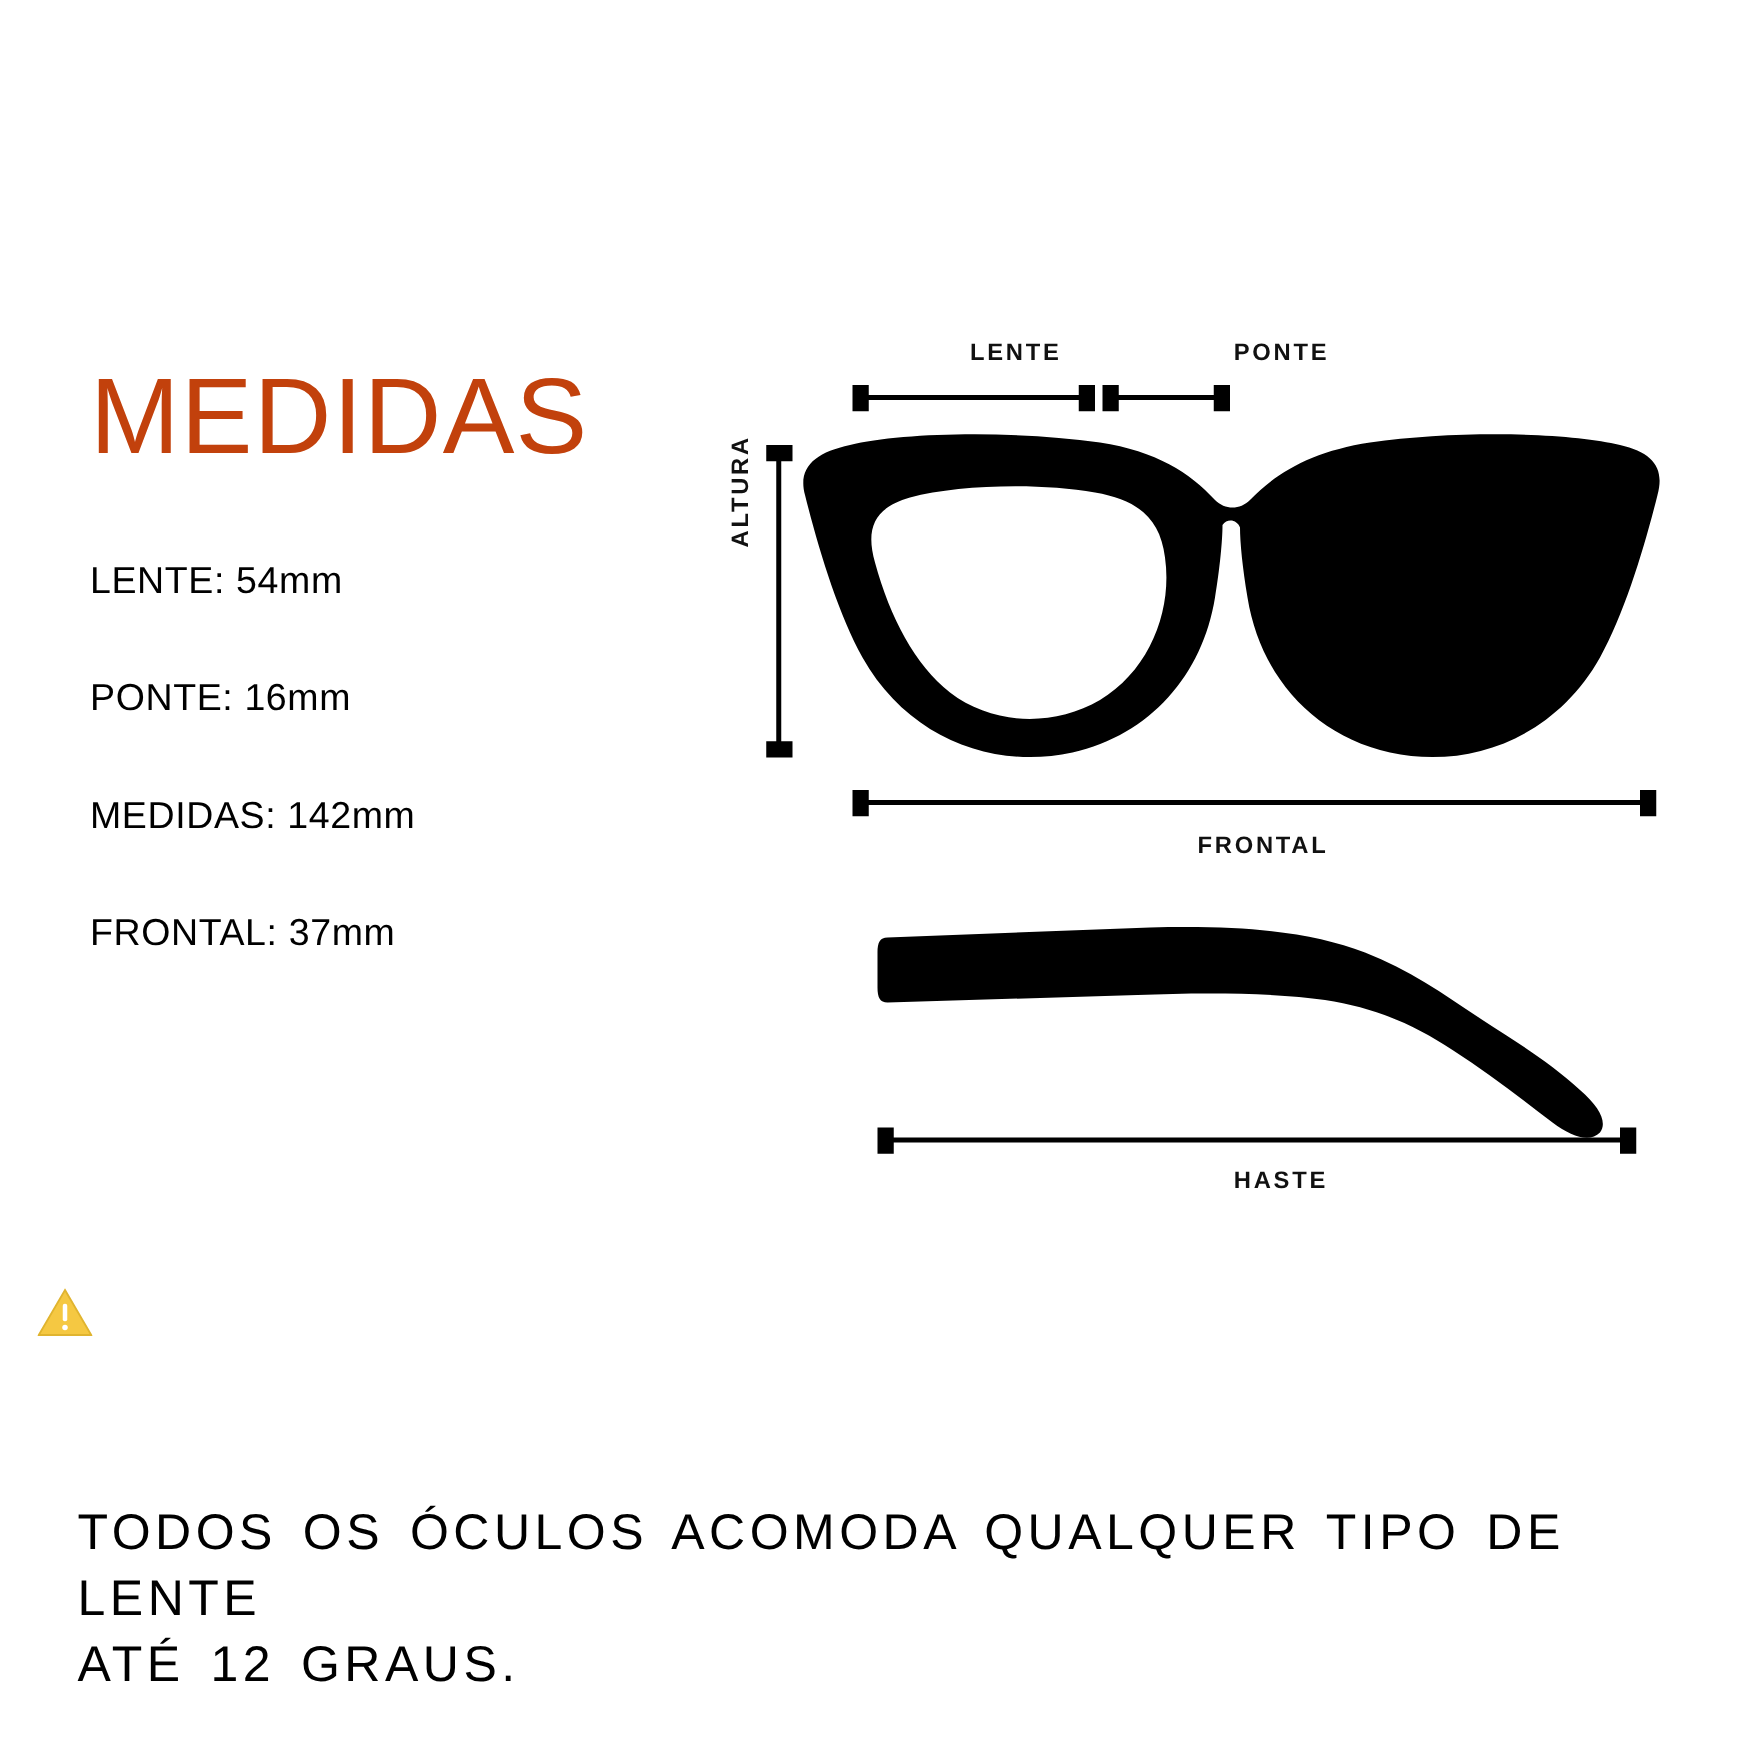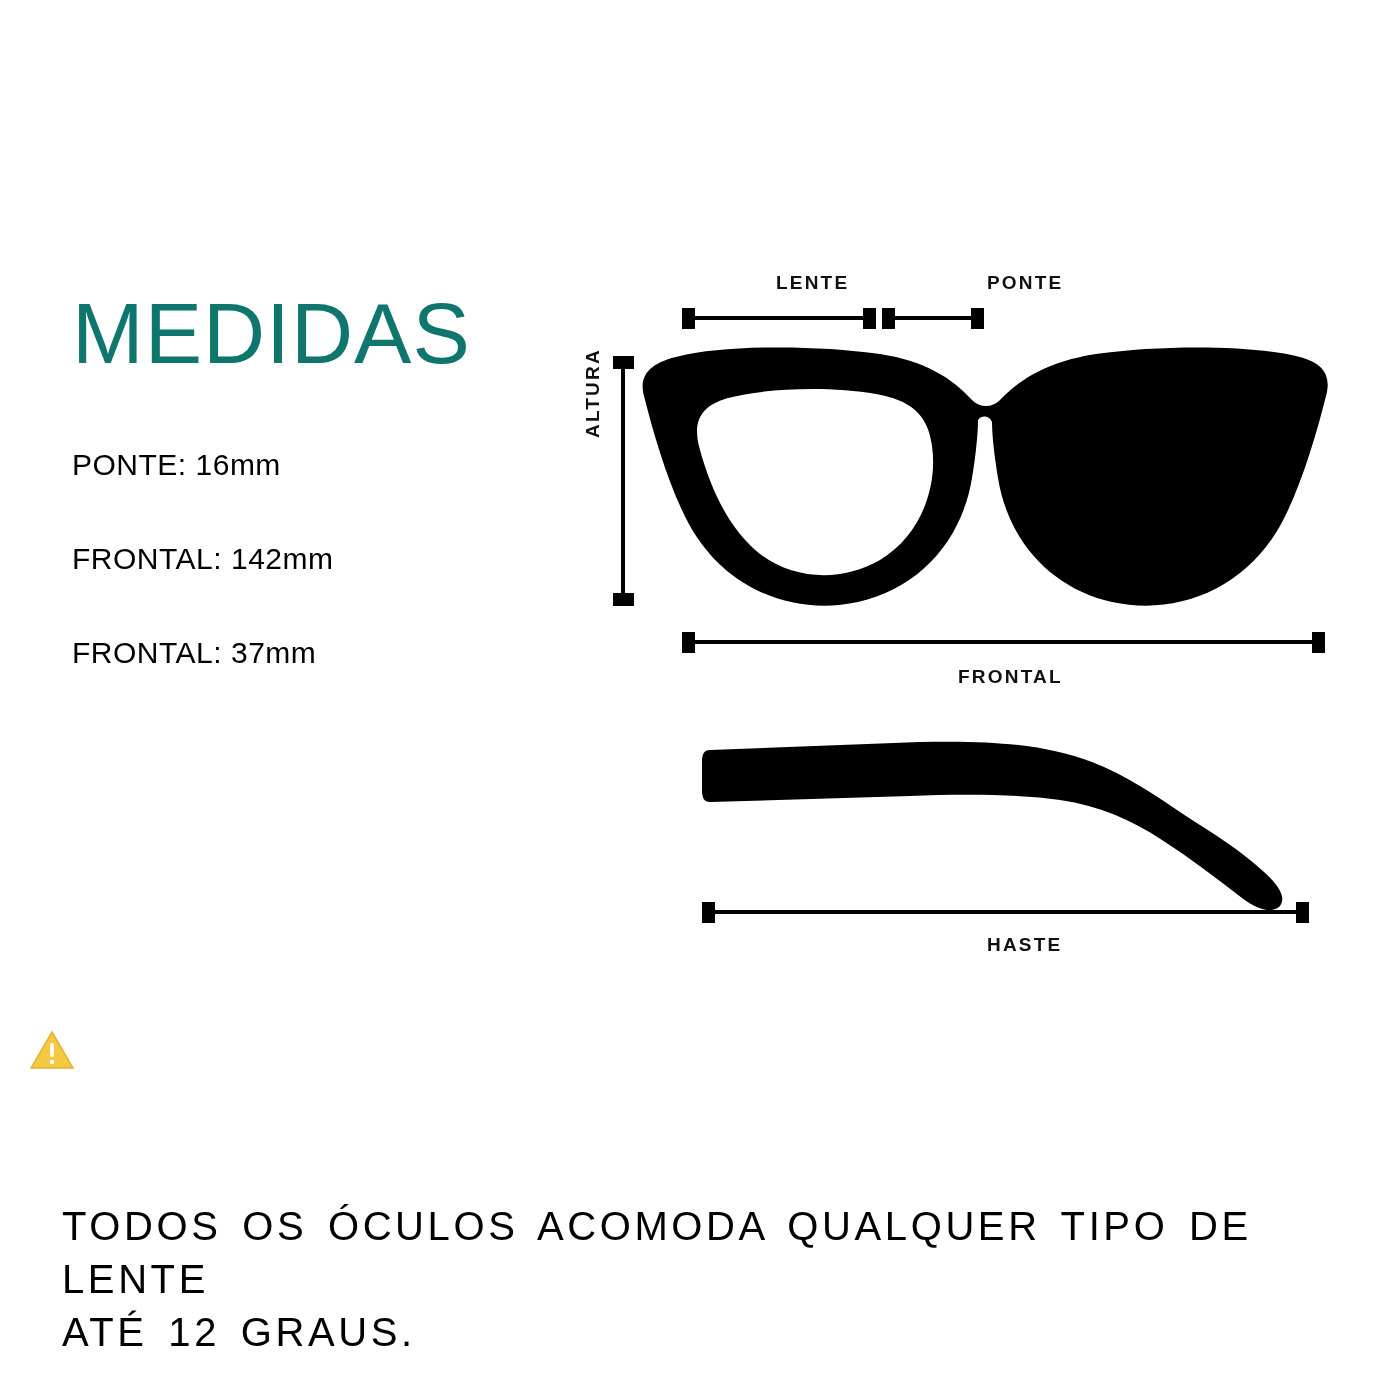--- a/index.html
+++ b/index.html
@@ -22,21 +22,21 @@
     left: 72px;
     top: 290px;
     width: 520px;
   }
   #page-title {
     font-size: 86px;
     font-weight: 400;
     letter-spacing: 1px;
     line-height: 1;
     margin: 0 0 72px 0;
-    color: #0f766e;
+    color: #c2410c;
   }
   .measure-row {
     font-size: 30px;
     letter-spacing: 0.5px;
     margin-bottom: 60px;
     white-space: nowrap;
   }
 
   
   #notice {
@@ -107,22 +107,23 @@
     left: 0;
     top: 0;
   }
 </style>
 </head>
 <body>
 
 <div id="left-col">
   <h1 id="page-title">MEDIDAS</h1>
 
+  <div class="measure-row">LENTE: 54mm</div>
   <div class="measure-row">PONTE: 16mm</div>
-  <div class="measure-row">FRONTAL: 142mm</div>
+  <div class="measure-row">MEDIDAS: 142mm</div>
   <div class="measure-row">FRONTAL: 37mm</div>
 </div>
 
 <div id="notice">
   <span id="warning-icon">
     <svg width="44" height="40" viewBox="0 0 44 40" xmlns="http://www.w3.org/2000/svg">
       <polygon points="22,2 43,38 1,38" fill="#f5c842" stroke="#e0b42f" stroke-width="1.5"></polygon>
       <rect x="20.2" y="13" width="3.6" height="14" rx="1.6" fill="#ffffff"></rect>
       <circle cx="22" cy="32" r="2.2" fill="#ffffff"></circle>
     </svg>

